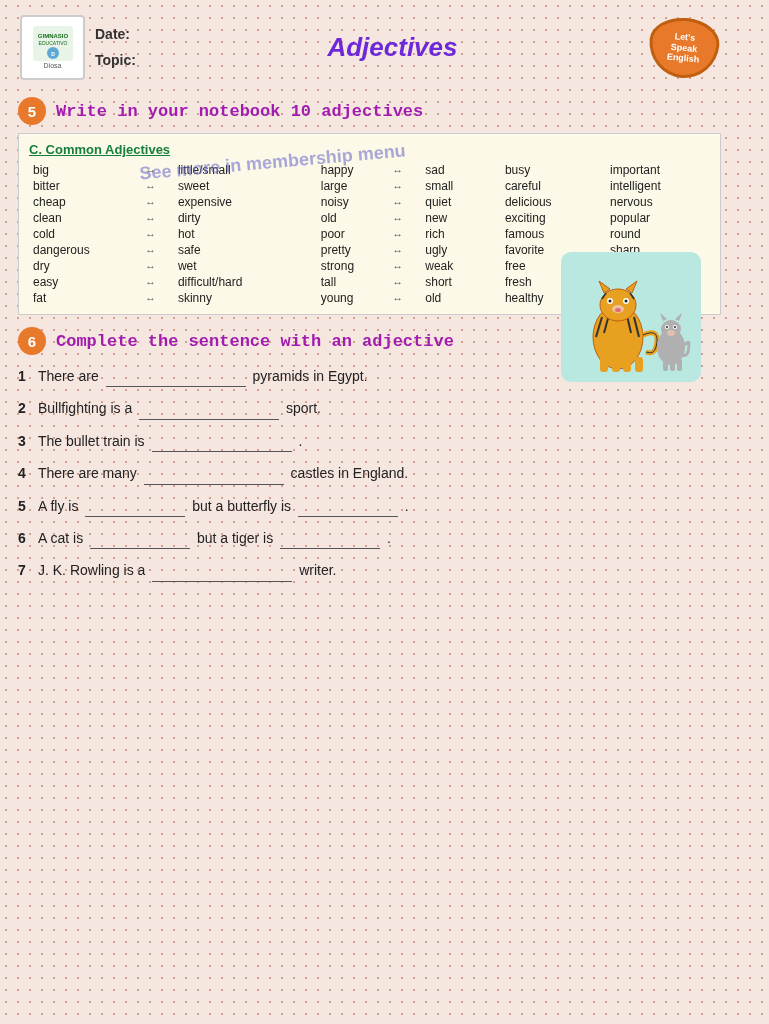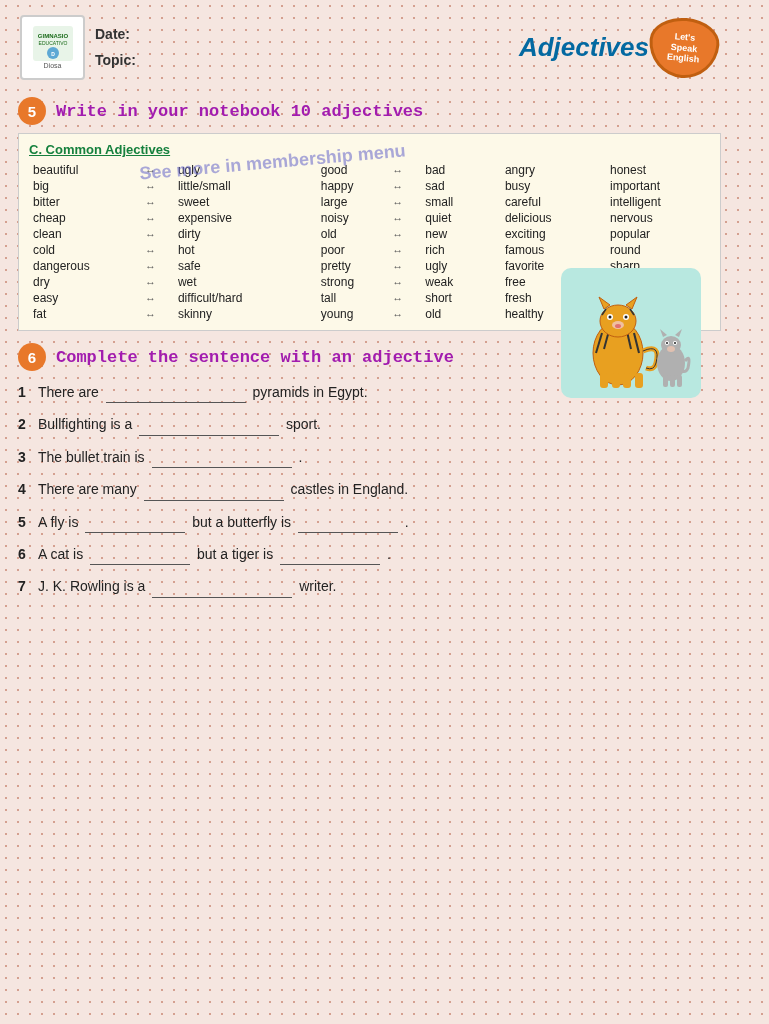--- a/index.html
+++ b/index.html
@@ -62,24 +62,24 @@
       font-size: 14px;
       font-weight: bold;
       line-height: 1.8;
       color: #333;
       margin-left: 10px;
     }
 
     .header-title {
       font-size: 26px;
       font-weight: bold;
-      color: #0369a1;
+      color: #6d28d9;
       font-style: italic;
       flex: 1;
-      text-align: right;
+      text-align: center;
     }
 
     .header-badge {
       width: 70px;
       height: 60px;
       background: #e8782a;
       border-radius: 50% 50% 50% 50% / 40% 40% 60% 60%;
       display: flex;
       align-items: center;
       justify-content: center;
@@ -265,30 +265,20 @@
   <div class="section-header">
     <div class="section-number">5</div>
     <div class="section-title">Write in your notebook 10 adjectives</div>
   </div>
 
   <div class="adjectives-section">
     <div class="adjectives-section-title">C. Common Adjectives</div>
     <div class="membership-overlay">See more in membership menu</div>
     <table class="adj-table">
       <tbody id="adj-tbody">
-      <tr>
-            <td><span>beautiful</span></td>
-            <td class="arrow">↔</td>
-            <td style="padding-right: 14px;">ugly</td>
-            <td>good</td>
-            <td class="arrow">↔</td>
-            <td style="padding-right: 14px;">bad</td>
-            <td style="padding-right: 10px;">angry</td>
-            <td>honest</td>
-          </tr>
           <tr>
             <td><span>big</span></td>
             <td class="arrow">↔</td>
             <td style="padding-right: 14px;">little/small</td>
             <td>happy</td>
             <td class="arrow">↔</td>
             <td style="padding-right: 14px;">sad</td>
             <td style="padding-right: 10px;">busy</td>
             <td>important</td>
           </tr>

